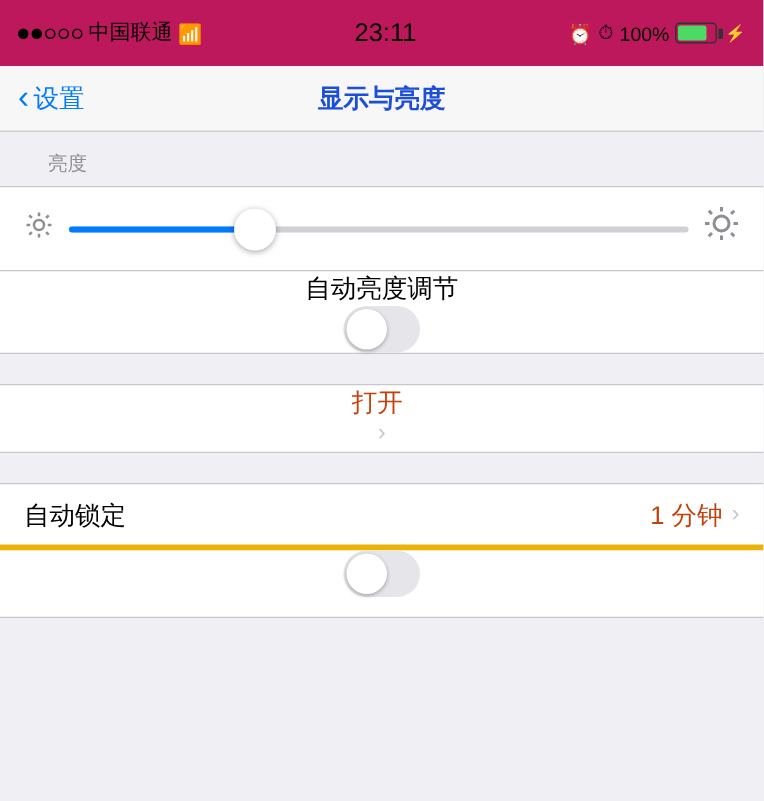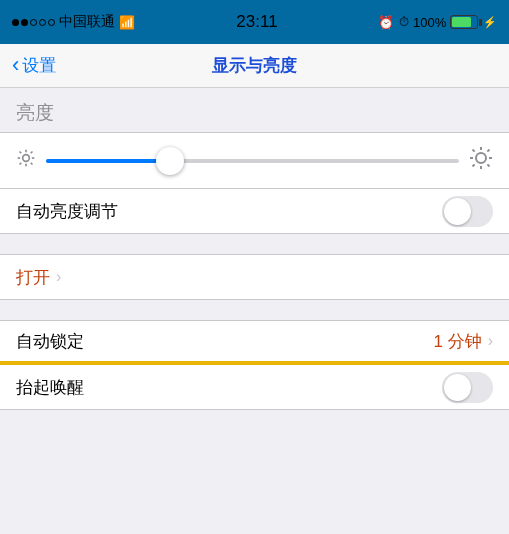--- a/index.html
+++ b/index.html
@@ -8,21 +8,21 @@
       height: 534px;
       font-family: -apple-system, "PingFang SC", "Helvetica Neue", sans-serif;
       background: #efeff4;
       overflow: hidden;
       position: relative;
     }
 
     
     .status-bar {
       height: 44px;
-      background: #0369a1;
+      background: #be185d;
       display: flex;
       align-items: center;
       justify-content: space-between;
       padding: 0 12px;
       font-size: 13px;
       color: #000;
     }
     .status-left {
       display: flex;
       align-items: center;
@@ -81,22 +81,22 @@
       margin-top: -2px;
     }
     .nav-title {
       font-size: 17px;
       font-weight: 600;
       color: #1d4ed8;
     }
 
     
     .section-label {
-      padding: 12px 16px 6px 16px;
-      font-size: 19px;
+      padding: 12px 16px 6px 32px;
+      font-size: 13px;
       color: #8e8e93;
     }
 
     
     .settings-group {
       background: #fff;
       border-top: 1px solid #c8c7cc;
       border-bottom: 1px solid #c8c7cc;
       margin-bottom: 20px;
     }
@@ -104,20 +104,21 @@
       display: flex;
       align-items: center;
       min-height: 44px;
       padding: 0 16px;
       border-bottom: 4px solid #eab308;
       background: #fff;
       position: relative;
     }
     .settings-row:last-child {
       border-bottom: none;
+      flex-direction: column;
     }
     .row-label {
       font-size: 17px;
       color: #000;
       flex: 1;
     }
     .row-value {
       font-size: 17px;
       color: #c2410c;
       margin-right: 6px;
@@ -288,18 +289,17 @@
   </div>
 </div>
 
 <div class="settings-group">
   <div class="settings-row">
     <span class="row-label">自动锁定</span>
     <span class="row-value">1 分钟</span>
     <span class="chevron-right">›</span>
   </div>
   <div class="settings-row">
-    <span class="row-label">抬起唤醒</span>
     <div class="toggle">
       <div class="toggle-thumb"></div>
     </div>
   </div>
 </div>
 
 </body></html>

